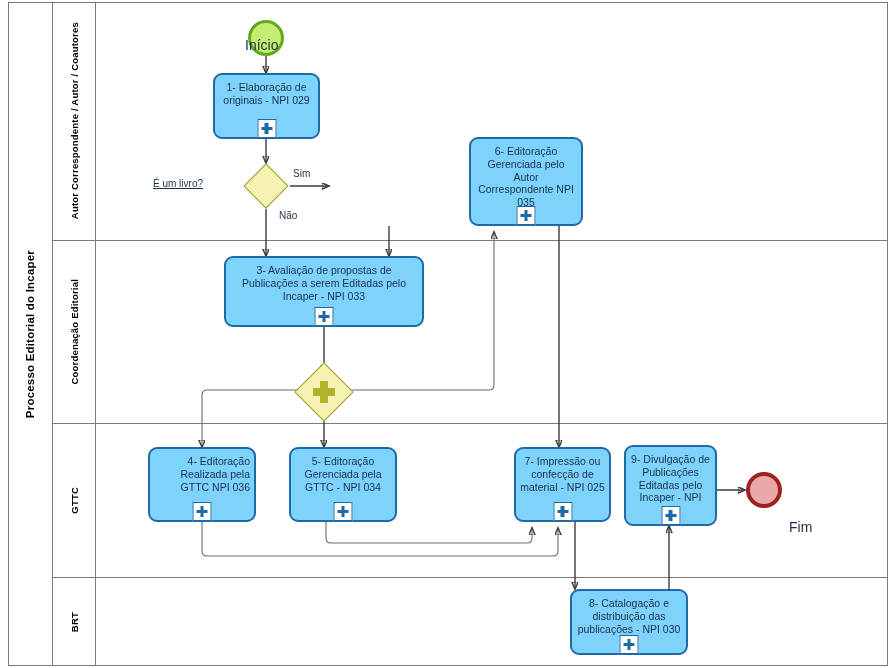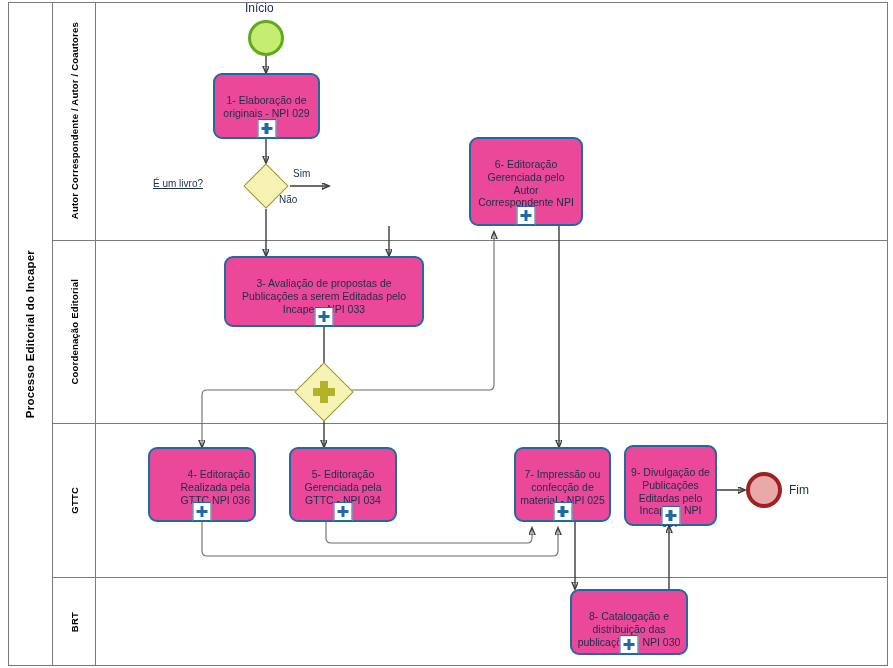--- a/index.html
+++ b/index.html
@@ -36,24 +36,24 @@
   }
 
   
   #wires{position:absolute;left:0;top:0;width:893px;height:668px;pointer-events:none;}
   #wires path,#wires line{fill:none;stroke:#3b3b3b;stroke-width:1.4px;}
   #wires .thin{stroke:#6b6b6b;stroke-width:1.1px;}
 
   
   .task{
     position:absolute;box-sizing:border-box;
-    background:#ec4899;border:2.4px solid #1f6aa5;border-radius:9px;
+    background:#7dd3fc;border:2.4px solid #1f6aa5;border-radius:9px;
     display:flex;align-items:flex-start;justify-content:center;
     text-align:center;color:#1a2e49;font-size:10.5px;line-height:1.22;
-    padding:19px 4px 14px 4px;
+    padding:6px 4px 14px 4px;
   }
   .task-text{display:block;width:100%;}
   .sub-marker{
     position:absolute;left:50%;bottom:-1px;transform:translateX(-50%);
     width:17px;height:17px;background:#ffffff;border:1.6px solid #1f6aa5;
     display:flex;align-items:center;justify-content:center;
   }
   .sub-marker .plus{
     position:relative;width:11px;height:11px;
   }
@@ -61,21 +61,21 @@
     content:"";position:absolute;background:#1f6aa5;
   }
   .sub-marker .plus::before{left:3.6px;top:0;width:3.8px;height:11px;}
   .sub-marker .plus::after{left:0;top:3.6px;width:11px;height:3.8px;}
 
   
   .event{position:absolute;border-radius:50%;box-sizing:border-box;}
   .event.start{background:#c5ed72;border:3px solid #5faa1e;}
   .event.end{background:#e9a9a9;border:4px solid #9e2222;}
   .event-label{
-    position:absolute;font-size:12px;color:#1a2e49;white-space:nowrap;
+    position:absolute;font-size:14px;color:#1a2e49;white-space:nowrap;margin-top:36px;
   }
 
   
   .gw{position:absolute;box-sizing:border-box;}
   .gw .dia{
     width:100%;height:100%;background:#f6f3b4;border:1.8px solid #9a9a2c;
     transform:rotate(45deg);box-sizing:border-box;
   }
   .gw.parallel .gplus{
     position:absolute;left:50%;top:50%;transform:translate(-50%,-50%);
@@ -174,21 +174,21 @@
     <div class="dia"></div>
   </div>
   <div class="flow-label" style="left:153px;top:178px;text-decoration:underline;">É um livro?</div>
 
   <div class="gw parallel" style="left:303px;top:371px;width:42px;height:42px;">
     <div class="dia"></div>
     <div class="gplus"></div>
   </div>
 
   <div class="flow-label" style="left:293px;top:168px;">Sim</div>
-  <div class="flow-label" style="left:239px;top:194px;padding-left:40px;">Não</div>
+  <div class="flow-label" style="left:239px;top:210px;padding-left:40px;">Não</div>
 
   <div class="task" style="left:213px;top:73px;width:107px;height:66px;">
     <span class="task-text">1- Elaboração de originais - NPI 029</span>
     <span class="sub-marker">
         <span class="plus"></span>
       </span>
   </div>
 
 
   <div class="task" style="left:469px;top:137px;width:114px;height:89px;">

